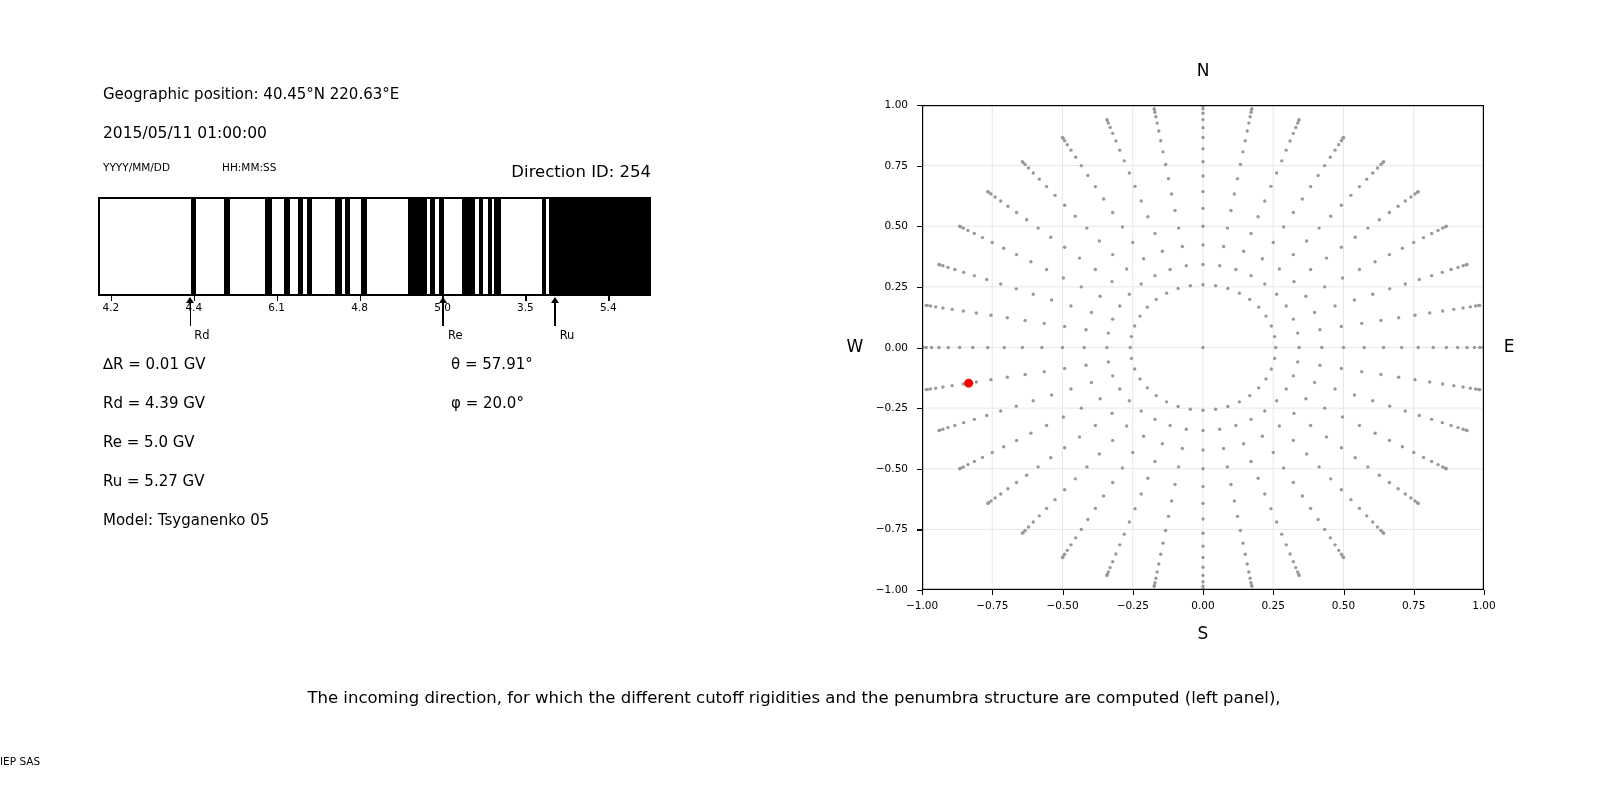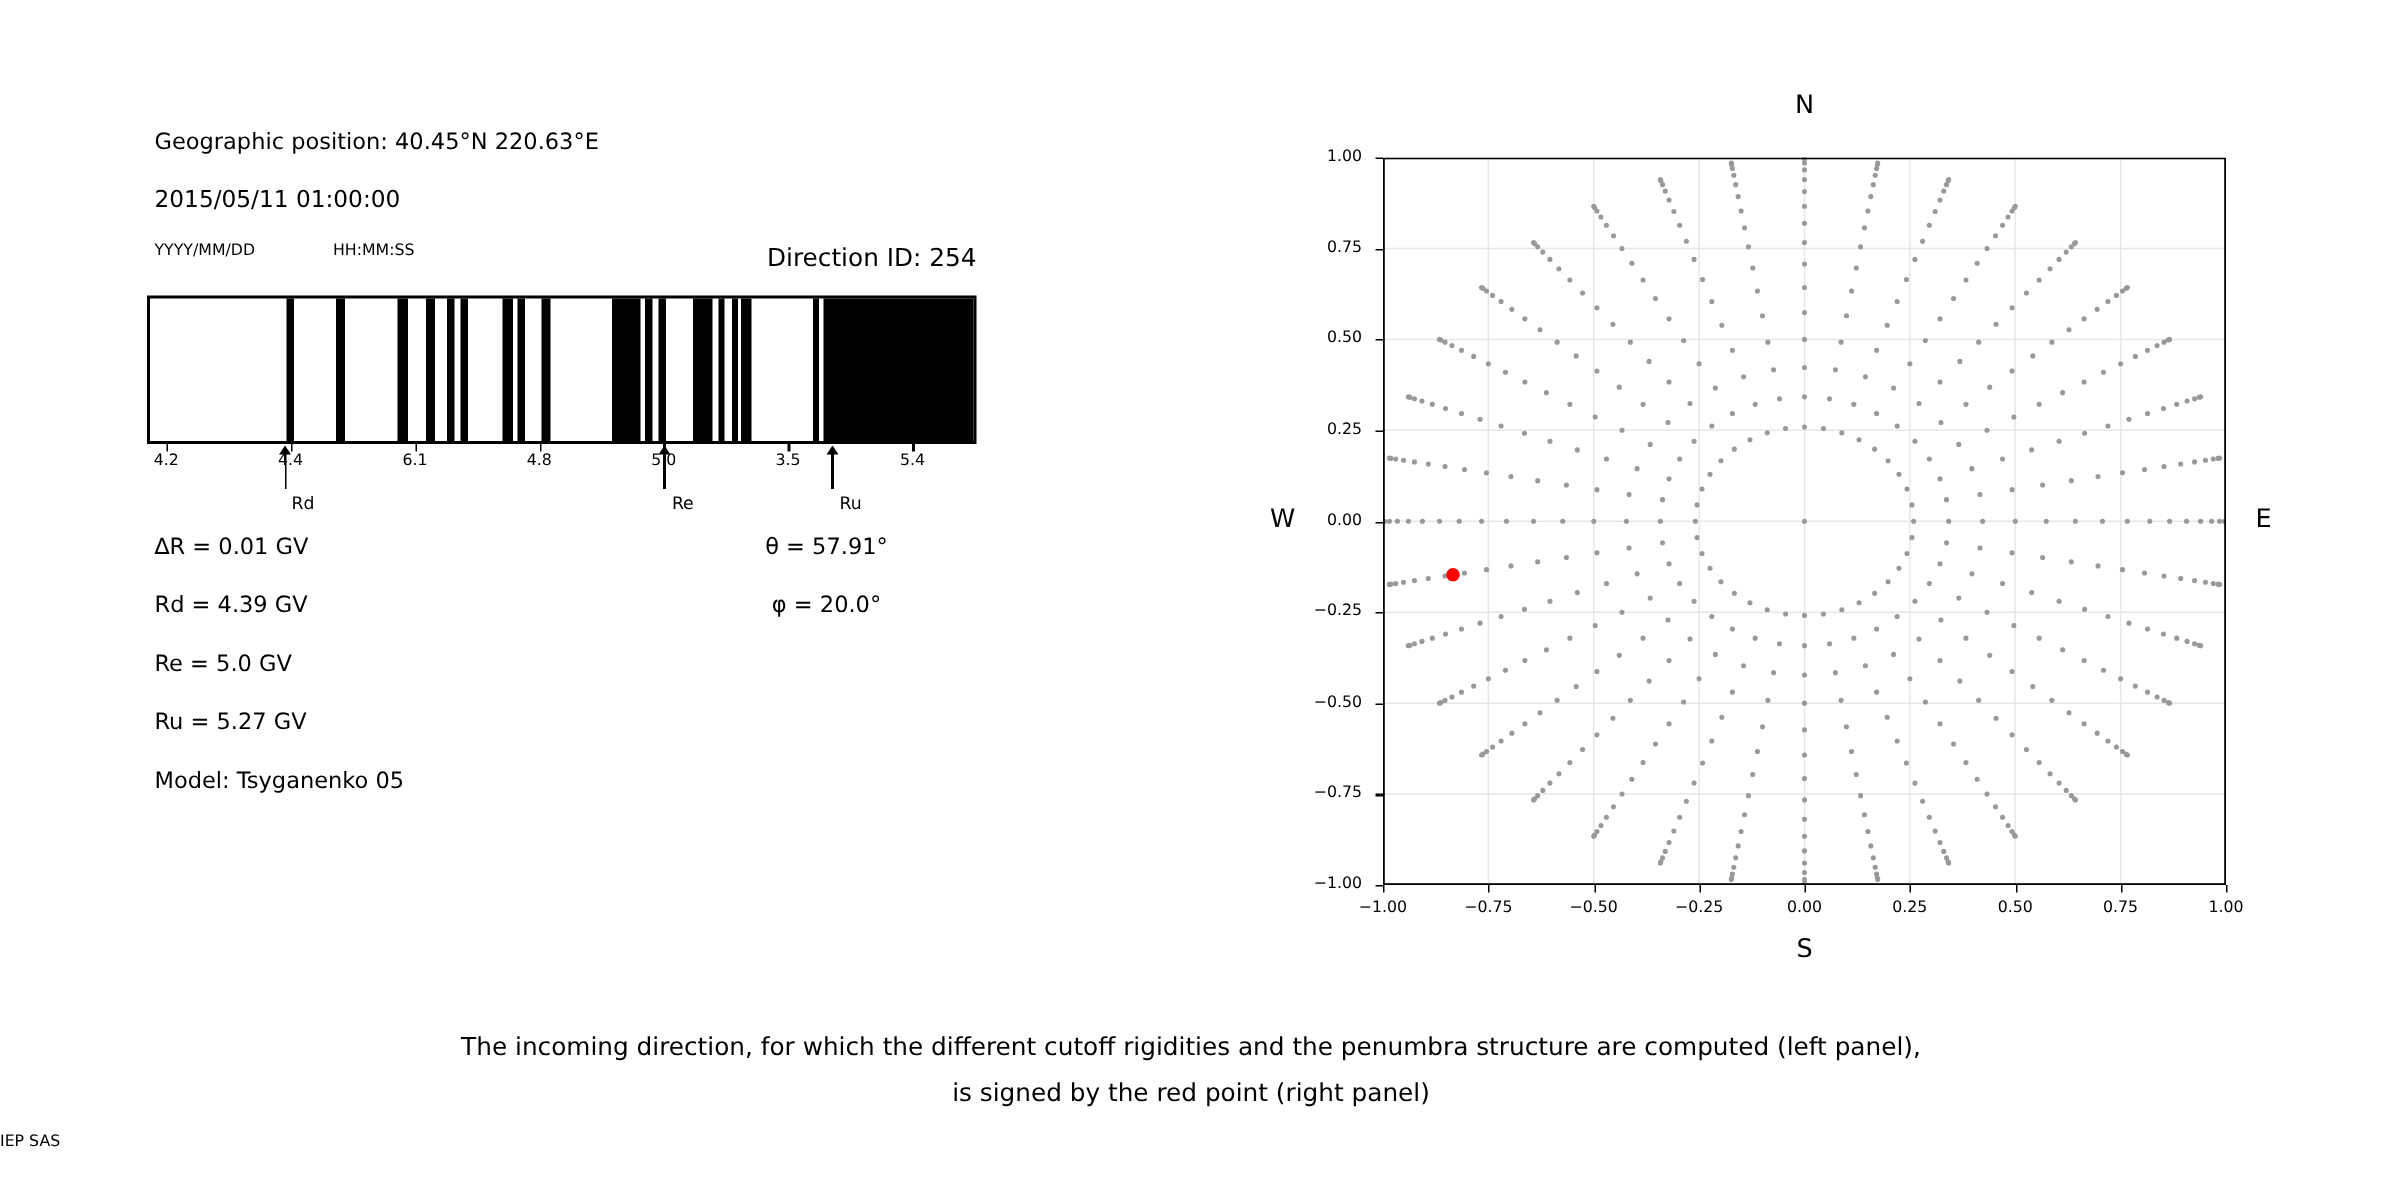--- a/index.html
+++ b/index.html
@@ -17,21 +17,21 @@
   #barcode-box{left:98px;top:197px;width:553px;height:99px;border:2px solid #000;
                box-sizing:border-box;background:#fff;}
   .bar{position:absolute;top:0;height:100%;background:#000;}
   .xtick-mark{width:1.4px;height:5px;background:#000;top:296px;}
   .xtick-label{top:301px;width:40px;margin-left:-20px;text-align:center;font-size:10.5px;}
   .marker-arrow-shaft{width:1.4px;background:#000;top:302px;height:24px;}
   .marker-arrow-head{width:0;height:0;border-left:4px solid transparent;
       border-right:4px solid transparent;border-bottom:6px solid #000;top:297px;margin-left:-3.3px;}
   .marker-label{top:328px;width:40px;margin-left:-20px;text-align:right;font-size:11.5px;}
   .val-line{left:103px;font-size:15px;}
-  .val-right{width:200px;left:451px;text-align:center;font-size:15px;}
+  .val-right{width:200px;left:451px;text-align:left;font-size:15px;}
   
   #scatter-svg{left:922px;top:105px;}
   .ytick-label{left:845px;width:63px;text-align:right;font-size:10.5px;margin-top:-7px;}
   .ytick-mark{left:917px;width:5px;height:1.2px;background:#000;}
   .xtick2-mark{top:590px;width:1.2px;height:5px;background:#000;}
   .xtick2-label{top:599px;width:50px;margin-left:-25px;text-align:center;font-size:10.5px;}
   .compass{font-size:17px;}
   #compass-n{left:1188px;top:60px;width:30px;text-align:center;}
   #compass-s{left:1188px;top:623px;width:30px;text-align:center;}
   #compass-w{left:840px;top:336px;width:30px;text-align:center;}
@@ -682,21 +682,20 @@
       <rect x="0.6" y="0.6" width="560.8" height="483.8" fill="none" stroke="#000" stroke-width="1.2"></rect>
     </svg>
   <div id="scatter-axes"></div>
 
   <div class="abs compass" id="compass-n">N</div>
   <div class="abs compass" id="compass-s">S</div>
   <div class="abs compass" id="compass-w">W</div>
   <div class="abs compass" id="compass-e">E</div>
 
   <div class="abs" id="caption-1">The incoming direction, for which the different cutoff rigidities and the penumbra structure are computed (left panel),</div>
-  <div class="abs" id="caption-2">is signed by the red point (right panel)</div>
   <div class="abs" id="footer">IEP SAS</div>
 <div class="abs xtick-mark" style="left: 110.851px;"></div>
     <div class="abs xtick-label" style="left: 110.851px;">4.2</div>
     <div class="abs xtick-mark" style="left: 193.759px;"></div>
     <div class="abs xtick-label" style="left: 193.759px;">4.4</div>
     <div class="abs xtick-mark" style="left: 276.668px;"></div>
     <div class="abs xtick-label" style="left: 276.668px;">6.1</div>
     <div class="abs xtick-mark" style="left: 359.576px;"></div>
     <div class="abs xtick-label" style="left: 359.576px;">4.8</div>
     <div class="abs xtick-mark" style="left: 442.485px;"></div>

